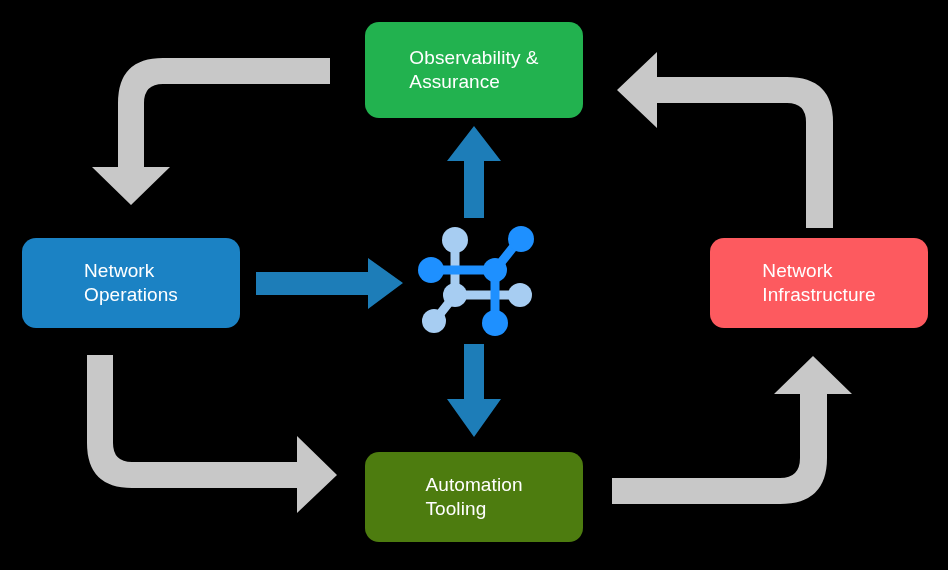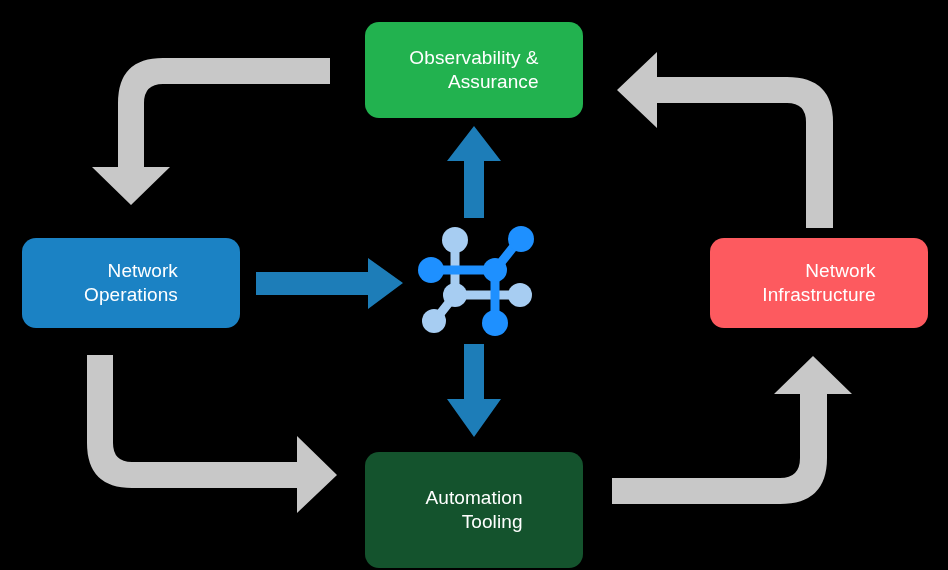--- a/index.html
+++ b/index.html
@@ -7,35 +7,35 @@
     width:948px;height:570px;overflow:hidden;position:relative;
     font-family:"Liberation Sans",sans-serif;
   }
   #stage{position:absolute;left:0;top:0;width:948px;height:570px;}
   #stage svg{position:absolute;left:0;top:0;}
 
   .node-box{
     position:absolute;
     border-radius:14px;
     display:flex;align-items:center;justify-content:center;
-    text-align:right;
+    text-align:left;
     color:#ffffff;
     font-size:19px;
     font-weight:400;
     line-height:1.28;
     letter-spacing:.1px;
     white-space:pre-line;
     box-sizing:border-box;
     padding:4px 10px;
     z-index:5;
   }
   #box-observability{left:365px;top:22px;width:218px;height:96px;background:#22b24f;}
   #box-network-operations{left:22px;top:238px;width:218px;height:90px;background:#1b82c4;}
   #box-network-infrastructure{left:710px;top:238px;width:218px;height:90px;background:#fd5a5f;}
-  #box-automation-tooling{left:365px;top:452px;width:218px;height:116px;background:#14532d;}
+  #box-automation-tooling{left:365px;top:452px;width:218px;height:90px;background:#4d7c0f;}
 </style>
 </head>
 <body>
 
 <div id="stage">
 
   <svg width="948" height="570" viewBox="0 0 948 570">
 
     <g>
       <path fill="#c8c8c8" d="

